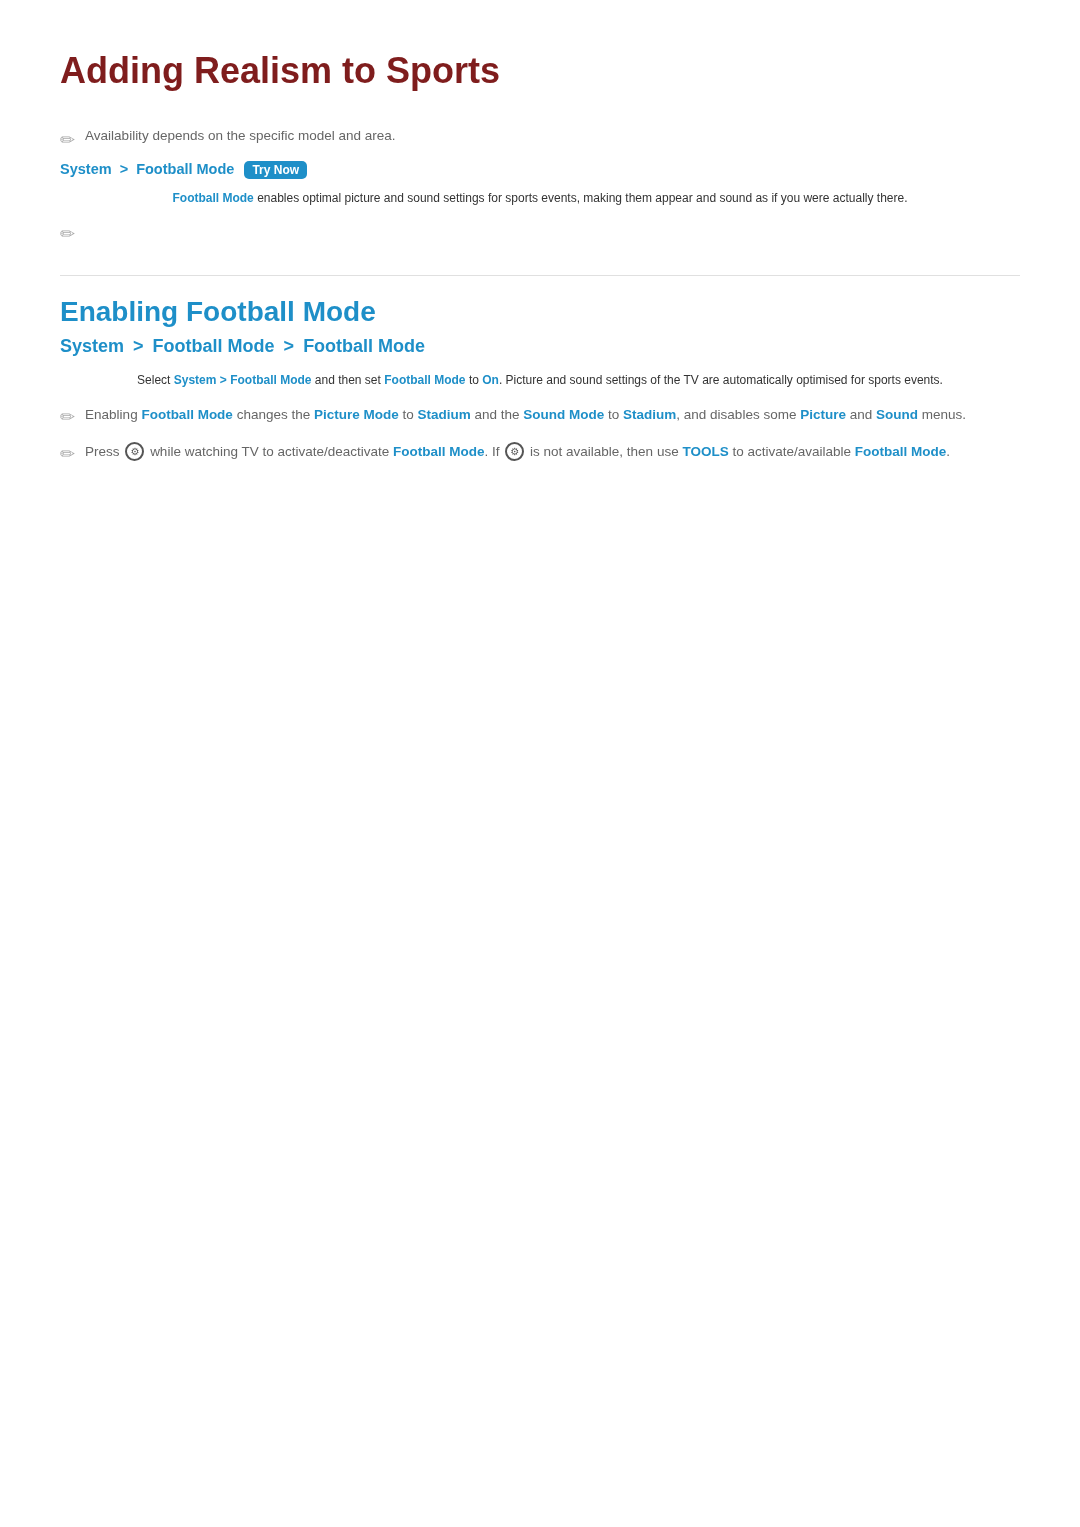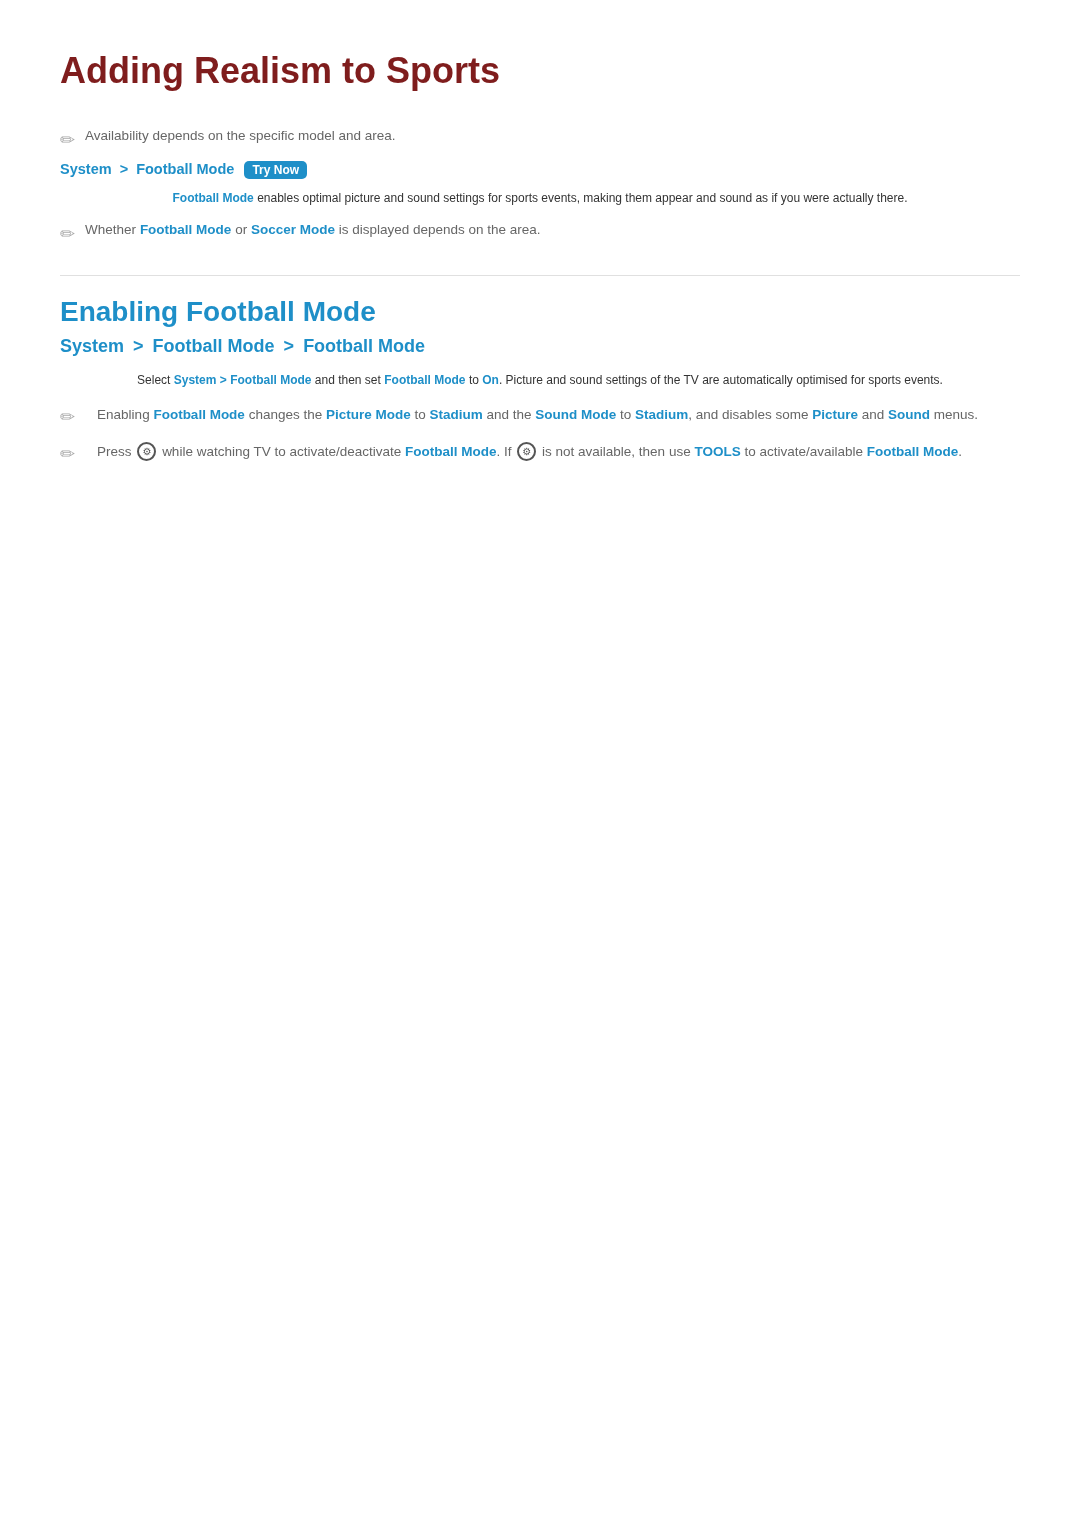--- a/index.html
+++ b/index.html
@@ -115,21 +115,20 @@
       display: flex;
       align-items: flex-start;
       gap: 10px;
       margin-bottom: 14px;
     }
 
     .bullet-list li .note-content {
       font-size: 13.5px;
       color: #666666;
       line-height: 1.55;
-      margin-left: 12px;
     }
 
     .inline-icon {
       display: inline-flex;
       align-items: center;
       justify-content: center;
       width: 19px;
       height: 19px;
       border-radius: 50%;
       border: 2px solid #555555;
@@ -155,23 +154,20 @@
   <a class="breadcrumb-link">Football Mode</a>
   <span class="try-now-badge">Try Now</span>
 </div>
 
 <p class="main-paragraph">
   <span class="highlight-blue">Football Mode</span><span> enables optimal picture and sound settings for sports events, making them appear and sound as if you were actually there.</span>
 </p>
 
 <div class="note-row">
   <span class="pencil-icon">✏</span>
-  <span class="note-text">
-    <span>Whether </span><strong><span class="highlight-blue">Football Mode</span></strong><span> or </span><strong><span class="highlight-blue">Soccer Mode</span></strong><span> is displayed depends on the area.</span>
-  </span>
 </div>
 
 <hr class="section-divider">
 
 <h2 class="section-title">Enabling Football Mode</h2>
 
 <div class="section-breadcrumb">
   <a class="breadcrumb-link">System</a>
   <span class="breadcrumb-sep">&gt;</span>
   <a class="breadcrumb-link">Football Mode</a>

